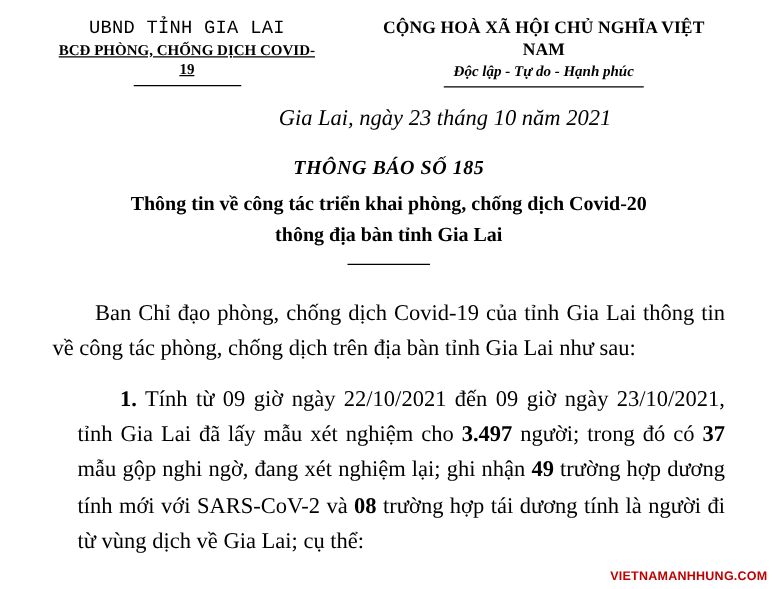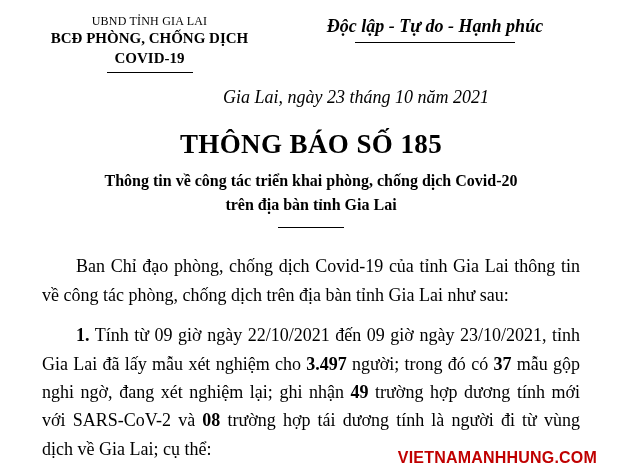--- a/index.html
+++ b/index.html
@@ -33,37 +33,39 @@
   }
   .header-left {
     width: 215px;
     text-align: center;
   }
   .header-right {
     width: 290px;
     text-align: center;
   }
   .org-line1 {
-    font-size: 12px;
+    font-size: 15px;
     letter-spacing: .2px;
     line-height: 1.25;
+    font-family: Liberation Mono, monospace;
   }
   .org-line2 {
-    font-size: 15px;
+    font-size: 12px;
     font-weight: bold;
     line-height: 1.3;
+    text-decoration: underline;
   }
   .nation-line1 {
     font-size: 14px;
     font-weight: bold;
     line-height: 1.25;
     letter-spacing: .1px;
   }
   .nation-line2 {
-    font-size: 18px;
+    font-size: 12px;
     font-weight: bold;
     font-style: italic;
     line-height: 1.35;
   }
   .rule {
     height: 1px;
     background: #000;
     margin: 4px auto 0 auto;
   }
   .rule-left { width: 86px; }
@@ -76,24 +78,25 @@
     margin-top: 14px;
     margin-left: 90px;
   }
 
   
   .title-block {
     text-align: center;
     margin-top: 20px;
   }
   .doc-title {
-    font-size: 27px;
+    font-size: 16px;
     font-weight: bold;
     letter-spacing: .4px;
     line-height: 1.25;
+    font-style: italic;
   }
   .doc-subtitle {
     font-size: 16px;
     font-weight: bold;
     line-height: 1.42;
     margin-top: 8px;
     padding: 0 44px;
   }
   .doc-subtitle-2 {
     font-size: 16px;
@@ -115,59 +118,61 @@
     line-height: 1.58;
     text-align: justify;
     text-justify: inter-word;
   }
   .para {
     text-indent: 34px;
     margin: 0 0 6px 0;
   }
   .para.second {
     margin-top: 12px;
+    margin-left: 20px;
   }
   b { font-weight: bold; }
 
   
   .watermark {
     position: absolute;
-    right: 25px;
+    right: 8px;
     bottom: 4px;
     font-family: "Liberation Sans", sans-serif;
-    font-size: 16px;
+    font-size: 10px;
     font-weight: bold;
     letter-spacing: .2px;
   }
   .wm-a { color: #c00000; }
   .wm-b { color: #c00000; }
 </style>
 </head>
 <body>
 
 <div class="page">
 
   <div class="header">
     <div class="header-left">
       <div class="org-line1">UBND TỈNH GIA LAI</div>
       <div class="org-line2">BCĐ PHÒNG, CHỐNG DỊCH COVID-19</div>
       <div class="rule rule-left"></div>
     </div>
     <div class="header-right">
+      <div class="nation-line1">CỘNG HOÀ XÃ HỘI CHỦ NGHĨA VIỆT NAM</div>
       <div class="nation-line2">Độc lập - Tự do - Hạnh phúc</div>
       <div class="rule rule-right"></div>
     </div>
   </div>
 
   <div class="place-date">Gia Lai, ngày 23 tháng 10 năm 2021</div>
 
   <div class="title-block">
     <div class="doc-title">THÔNG BÁO SỐ 185</div>
     <div class="doc-subtitle">Thông tin về công tác triển khai phòng, chống dịch Covid-20</div>
-    <div class="doc-subtitle-2">trên địa bàn tỉnh Gia Lai</div>
+    <div class="doc-subtitle-2">thông địa bàn tỉnh Gia Lai</div>
     <div class="rule-center"></div>
   </div>
 
   <div class="body-text">
     <p class="para">Ban Chỉ đạo phòng, chống dịch Covid-19 của tỉnh Gia Lai thông tin về công tác phòng, chống dịch trên địa bàn tỉnh Gia Lai như sau:</p>
     <p class="para second"><b>1.</b><span> Tính từ 09 giờ ngày 22/10/2021 đến 09 giờ ngày 23/10/2021, tỉnh Gia Lai đã lấy mẫu xét nghiệm cho </span><b>3.497</b><span> người; trong đó có </span><b>37</b><span> mẫu gộp nghi ngờ, đang xét nghiệm lại; ghi nhận </span><b>49</b><span> trường hợp dương tính mới với SARS-CoV-2 và </span><b>08</b><span> trường hợp tái dương tính là người đi từ vùng dịch về Gia Lai; cụ thể:</span></p>
   </div>
 
   <div class="watermark">
     <span class="wm-a">VIETNAM</span><span class="wm-b">ANHHUNG.COM</span>

